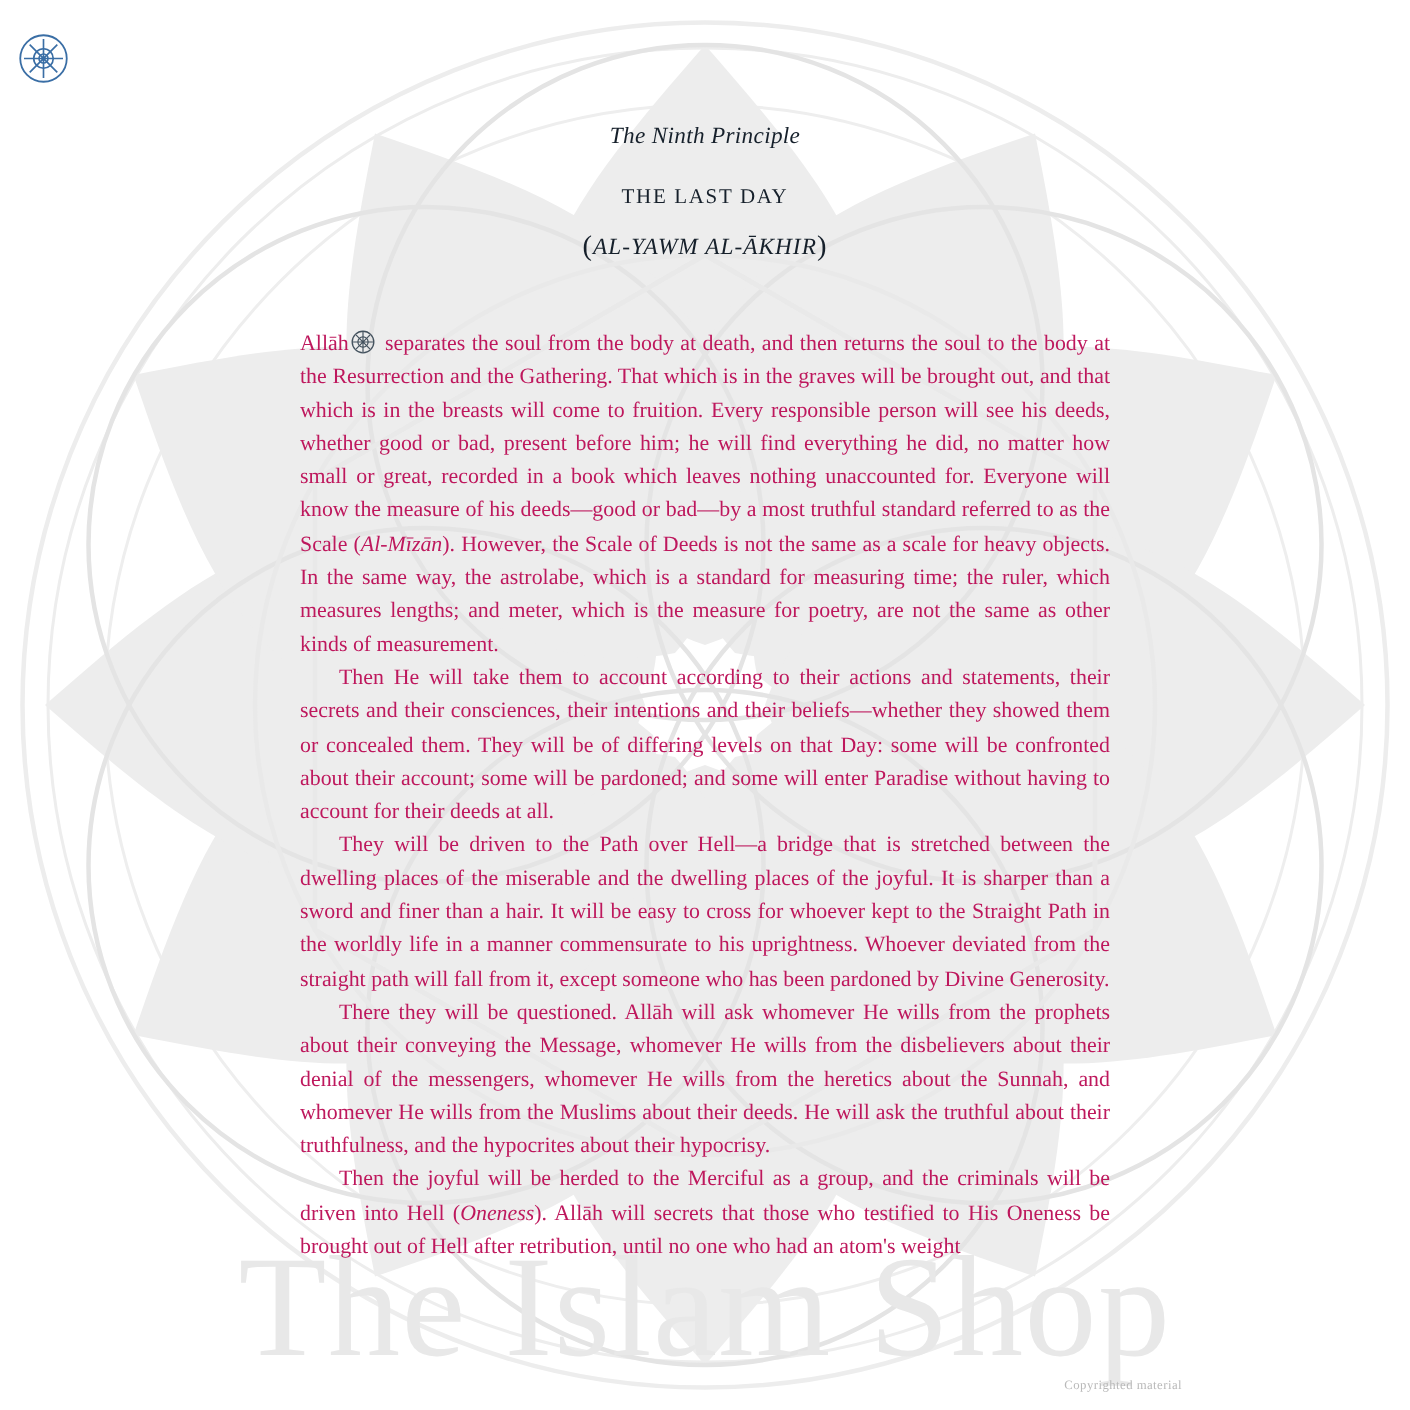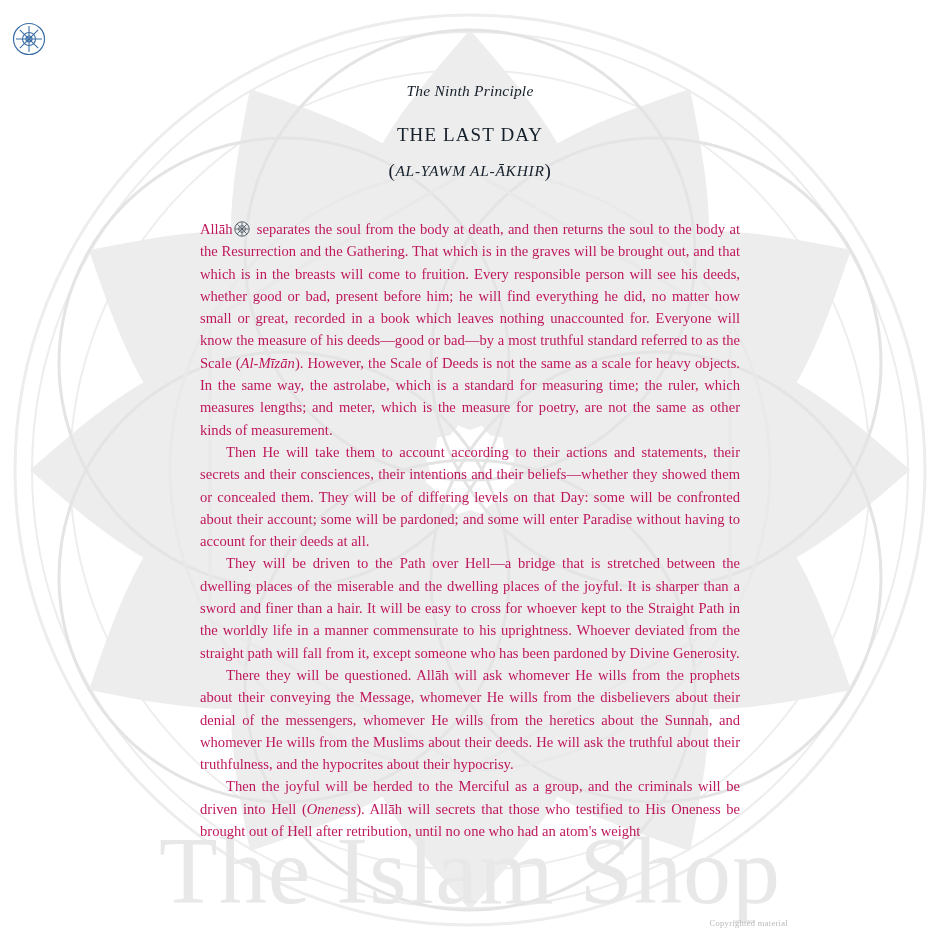--- a/index.html
+++ b/index.html
@@ -71,21 +71,21 @@
     text-align: center;
   }
   .principle-line {
     font-style: italic;
     font-size: 15.5px;
     letter-spacing: 0.2px;
     margin: 0 0 24px 0;
     color: #16202b;
   }
   .chapter-title {
-    font-size: 19px;
+    font-size: 14px;
     letter-spacing: 1.1px;
     margin: 12px 0 14px 0;
     color: #16202b;
   }
   .chapter-subtitle {
     font-size: 15.5px;
     letter-spacing: 0.7px;
     margin: 0;
     color: #16202b;
   }

